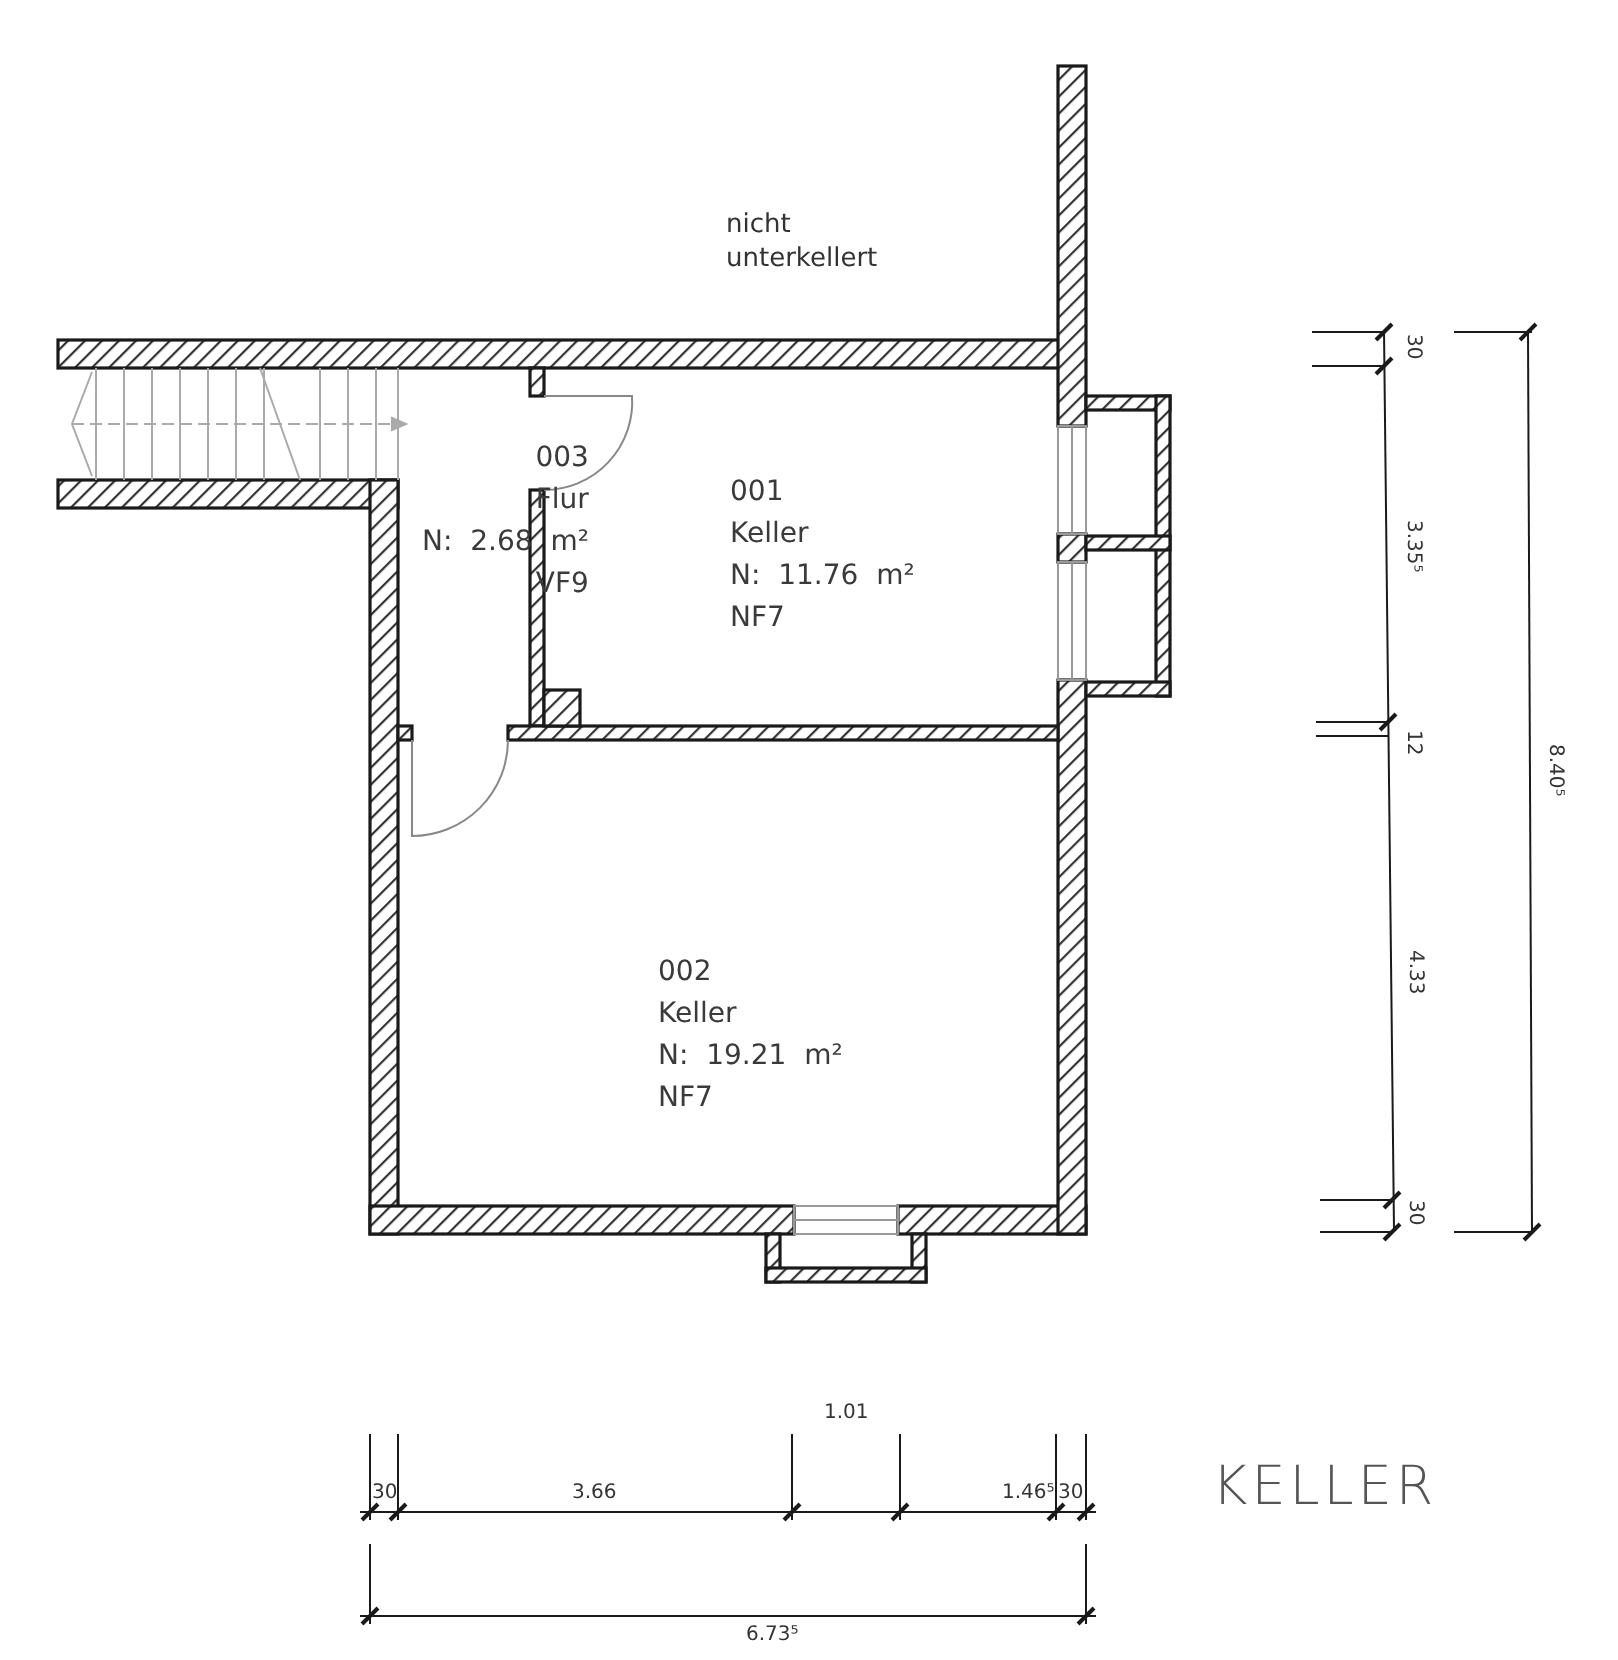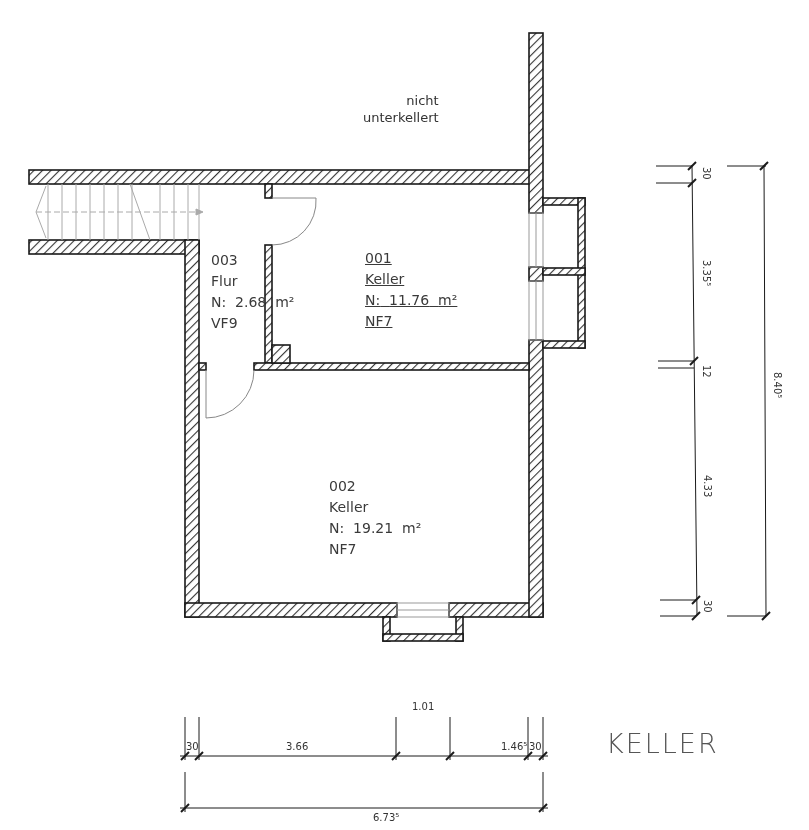--- a/index.html
+++ b/index.html
@@ -127,33 +127,33 @@
     <line x1="688" y1="170" x2="696" y2="162"></line>
     <line x1="688" y1="187" x2="696" y2="179"></line>
     <line x1="690" y1="365" x2="698" y2="357"></line>
     <line x1="692" y1="604" x2="700" y2="596"></line>
     <line x1="692" y1="620" x2="700" y2="612"></line>
     <line x1="760" y1="170" x2="768" y2="162"></line>
     <line x1="762" y1="620" x2="770" y2="612"></line>
   </g>
 </svg>
 
-<div class="lbl" style="left:363px; top:92px;text-align:right;">
+<div class="lbl" style="left:363px; top:104px;">
   <span>nicht</span>
   <span>unterkellert</span>
 </div>
 
-<div class="lbl room-label" style="left:211px; top:250px;">
+<div class="lbl room-label" style="left:211px; top:219px;text-align:right;">
   <span>003</span>
   <span>Flur</span>
   <span class="area"><span style="display:inline">N:</span>&nbsp; <span style="display:inline">2.68</span>&nbsp;&nbsp;<span style="display:inline">m²</span></span>
   <span>VF9</span>
 </div>
 
-<div class="lbl room-label" style="left:365px; top:248px;text-decoration:underline;">
+<div class="lbl room-label" style="left:365px; top:236px;">
   <span>001</span>
   <span>Keller</span>
   <span class="area"><span style="display:inline">N:</span>&nbsp; <span style="display:inline">11.76</span>&nbsp;&nbsp;<span style="display:inline">m²</span></span>
   <span>NF7</span>
 </div>
 
 <div class="lbl room-label" style="left:329px; top:476px;">
   <span>002</span>
   <span>Keller</span>
   <span class="area"><span style="display:inline">N:</span>&nbsp; <span style="display:inline">19.21</span>&nbsp;&nbsp;<span style="display:inline">m²</span></span>

